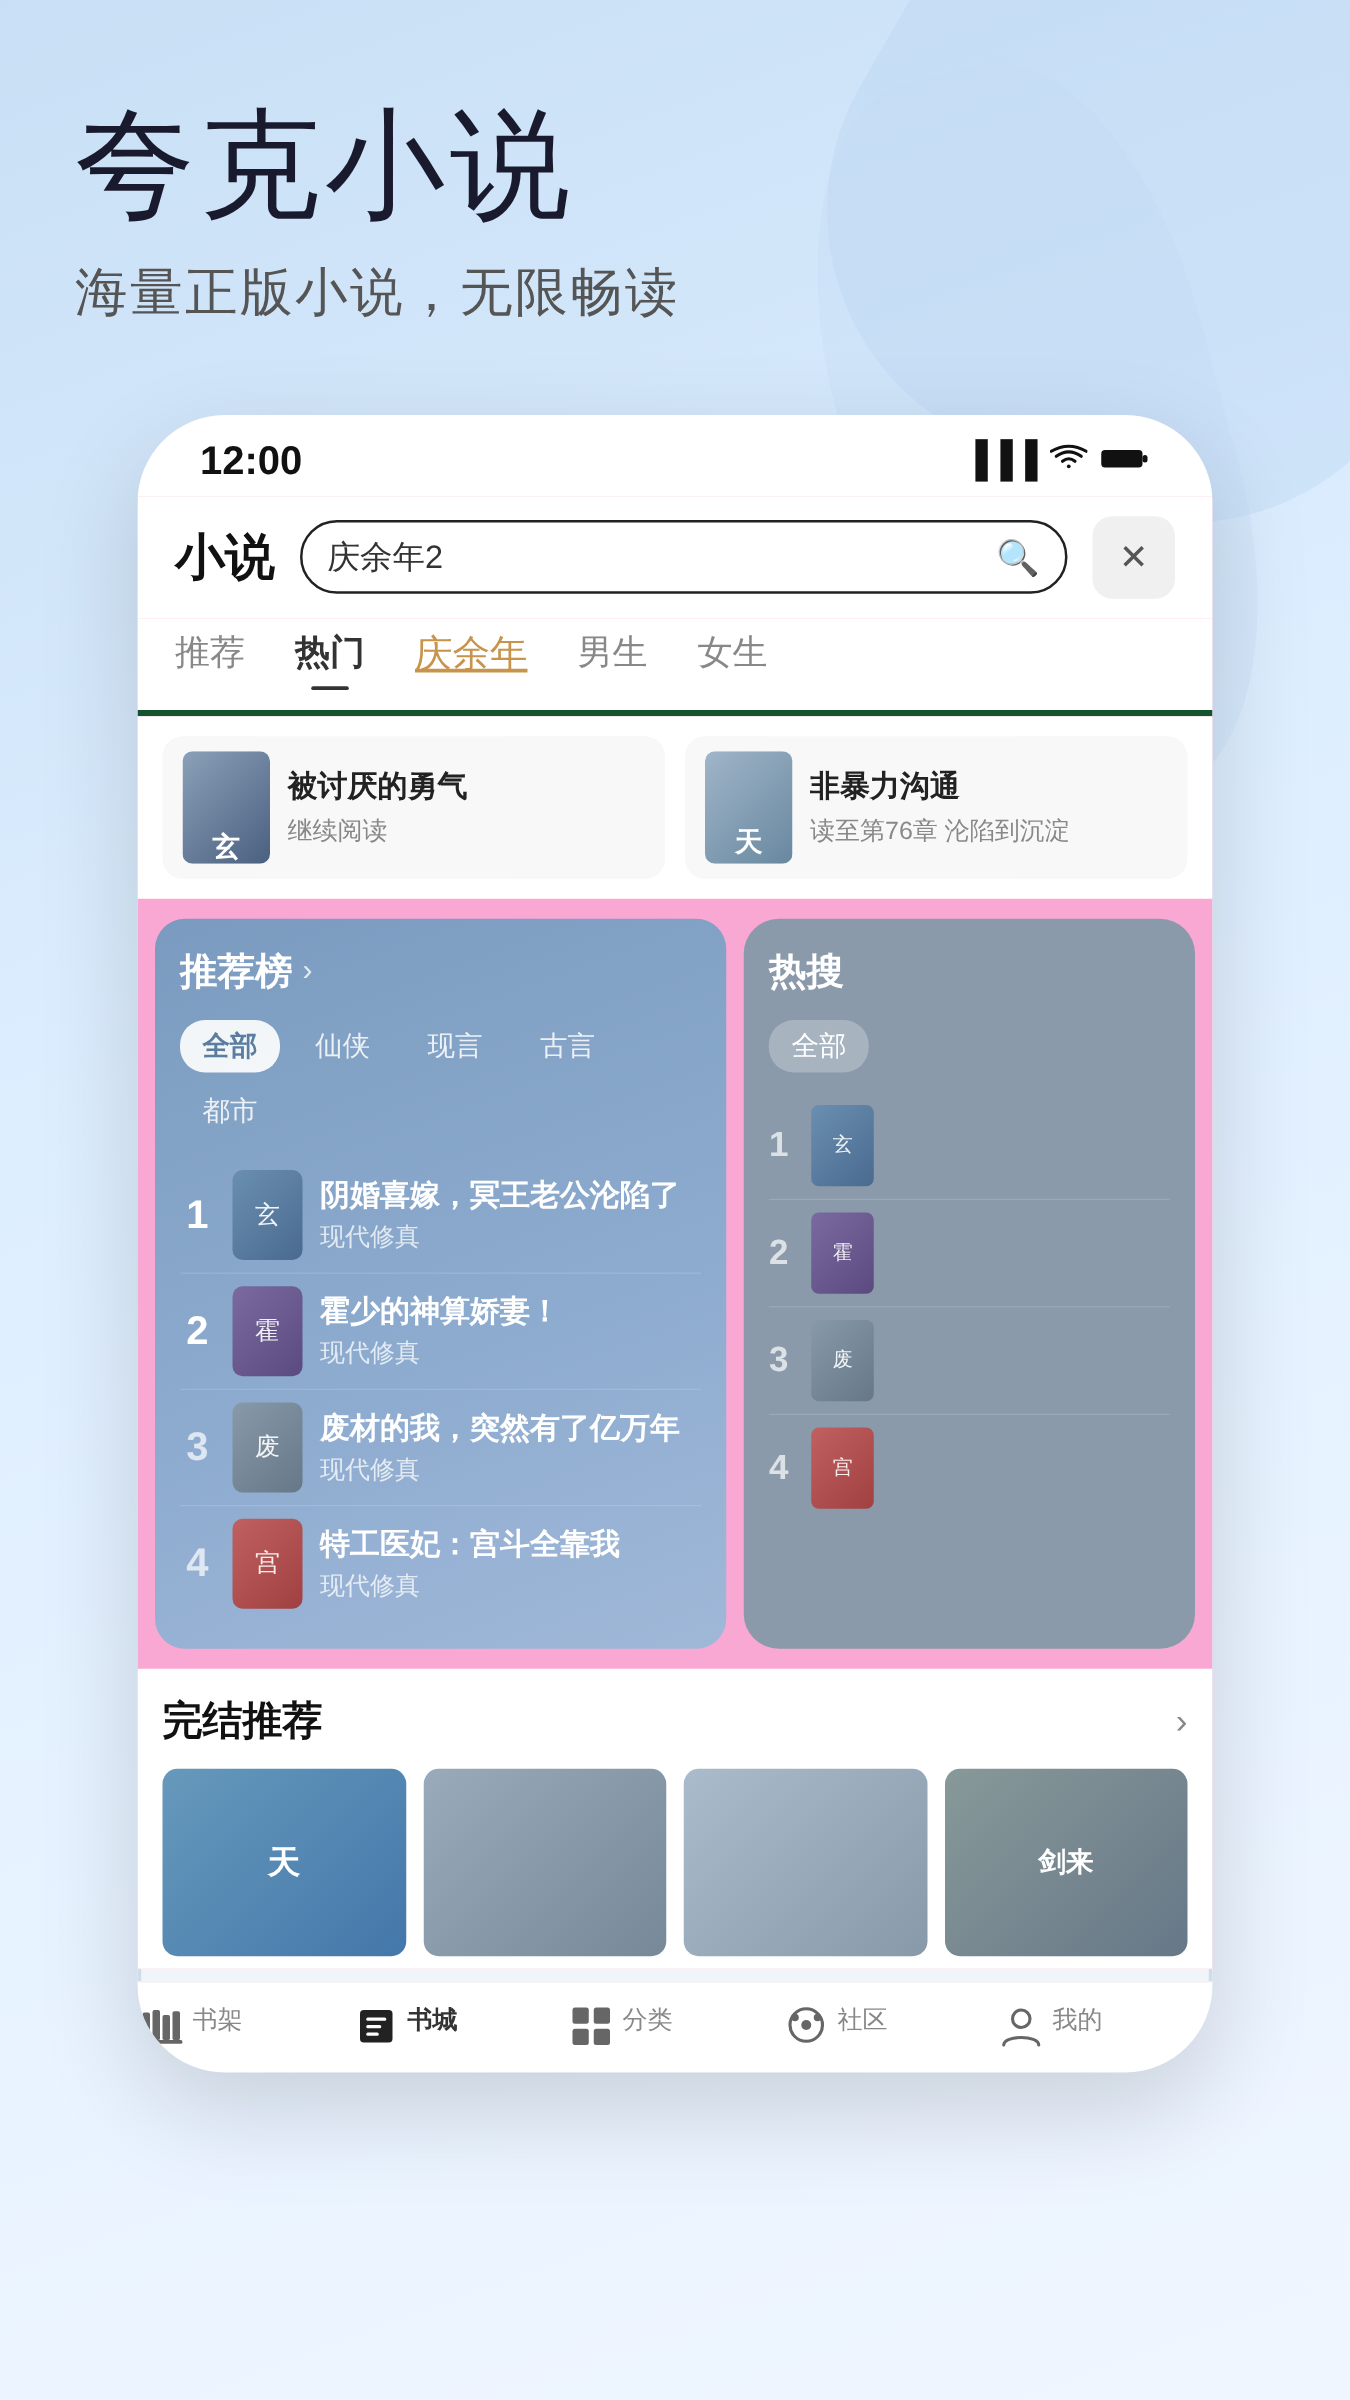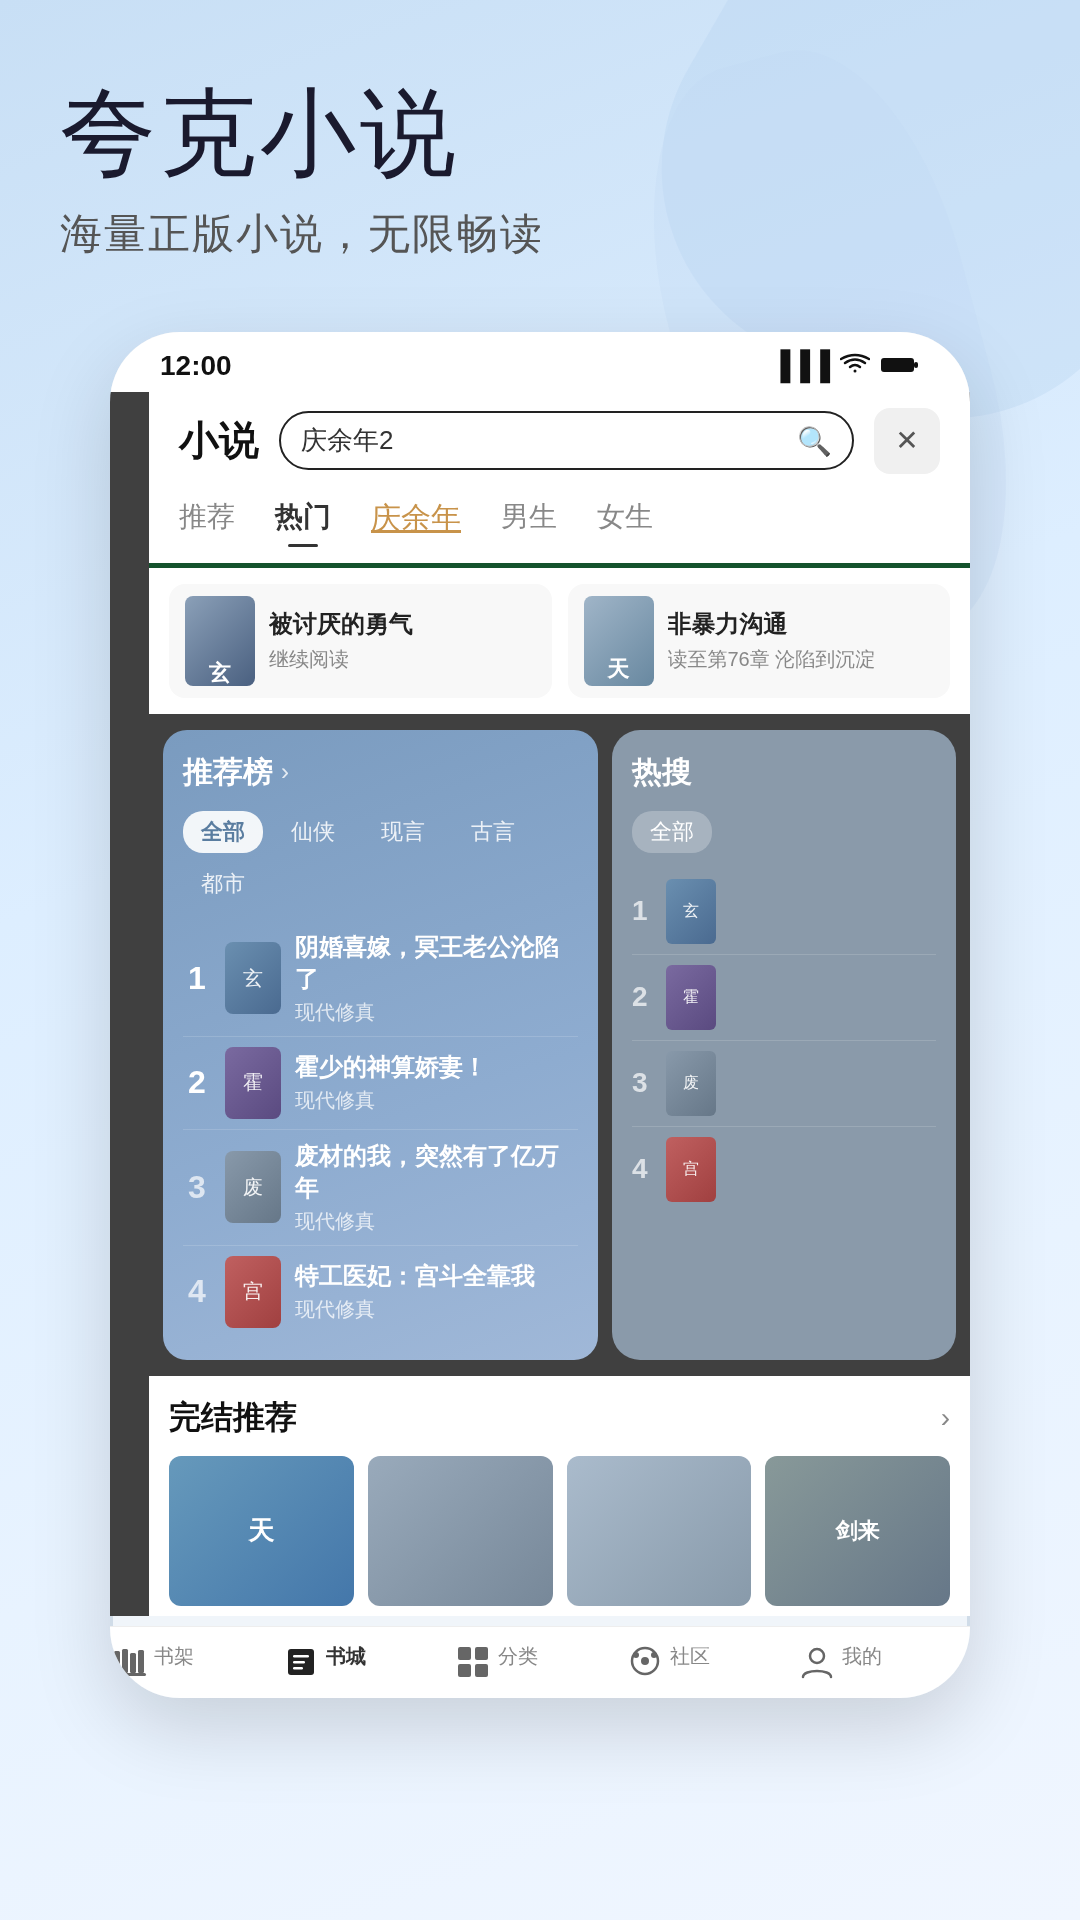--- a/index.html
+++ b/index.html
@@ -77,38 +77,37 @@
 
     
     .status-bar {
       display: flex;
       justify-content: space-between;
       align-items: center;
       padding: 18px 50px 10px;
       background: #fff;
     }
     .status-time {
-      font-size: 28px;
+      font-size: 32px;
       font-weight: 600;
       color: #111;
     }
     .status-icons {
       display: flex;
       align-items: center;
       gap: 10px;
     }
     .signal-icon, .wifi-icon, .battery-icon {
       font-size: 28px;
       color: #111;
     }
 
     
     .app-content {
-      background: #404040;
-      padding-left: 39px;
+      background: #f9a8d4;
     }
 
     
     .top-nav {
       display: flex;
       align-items: center;
       padding: 16px 30px;
       background: #fff;
       gap: 20px;
     }

